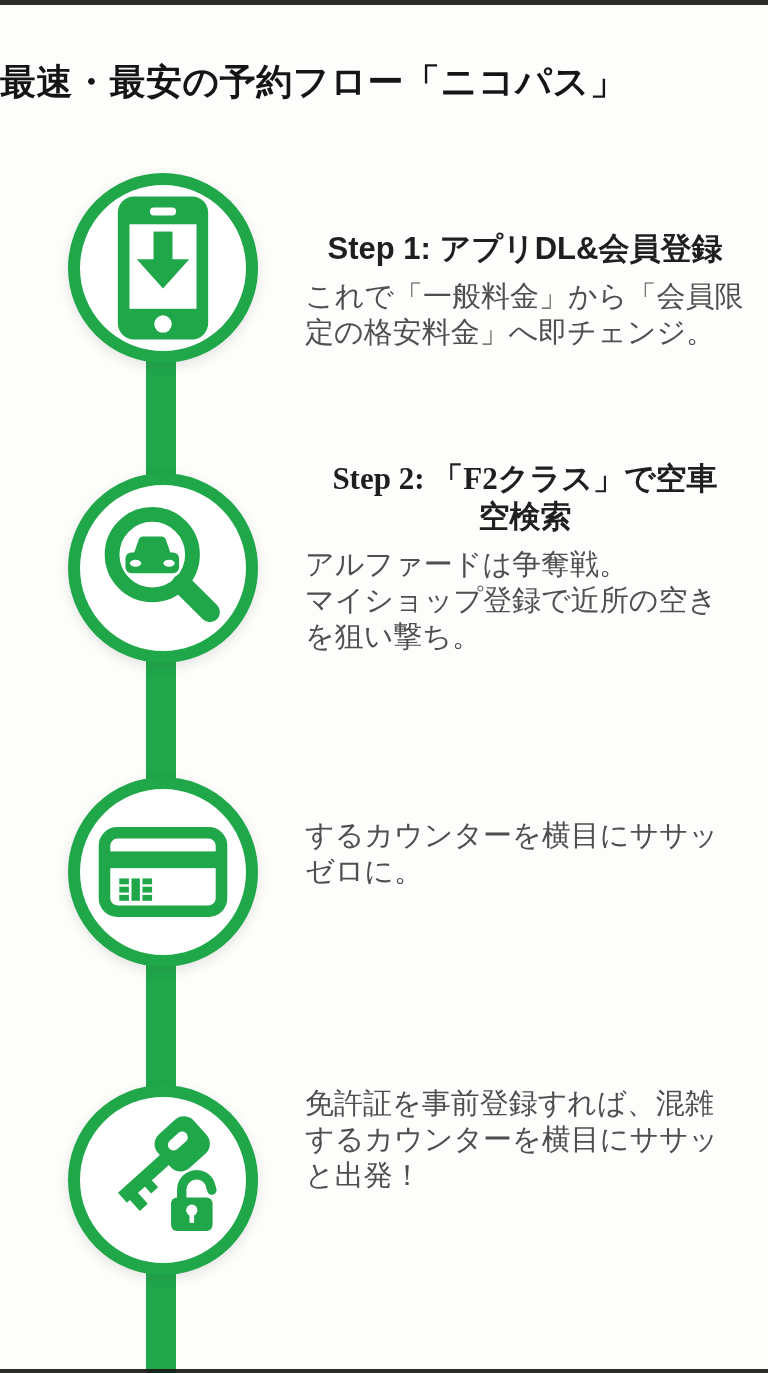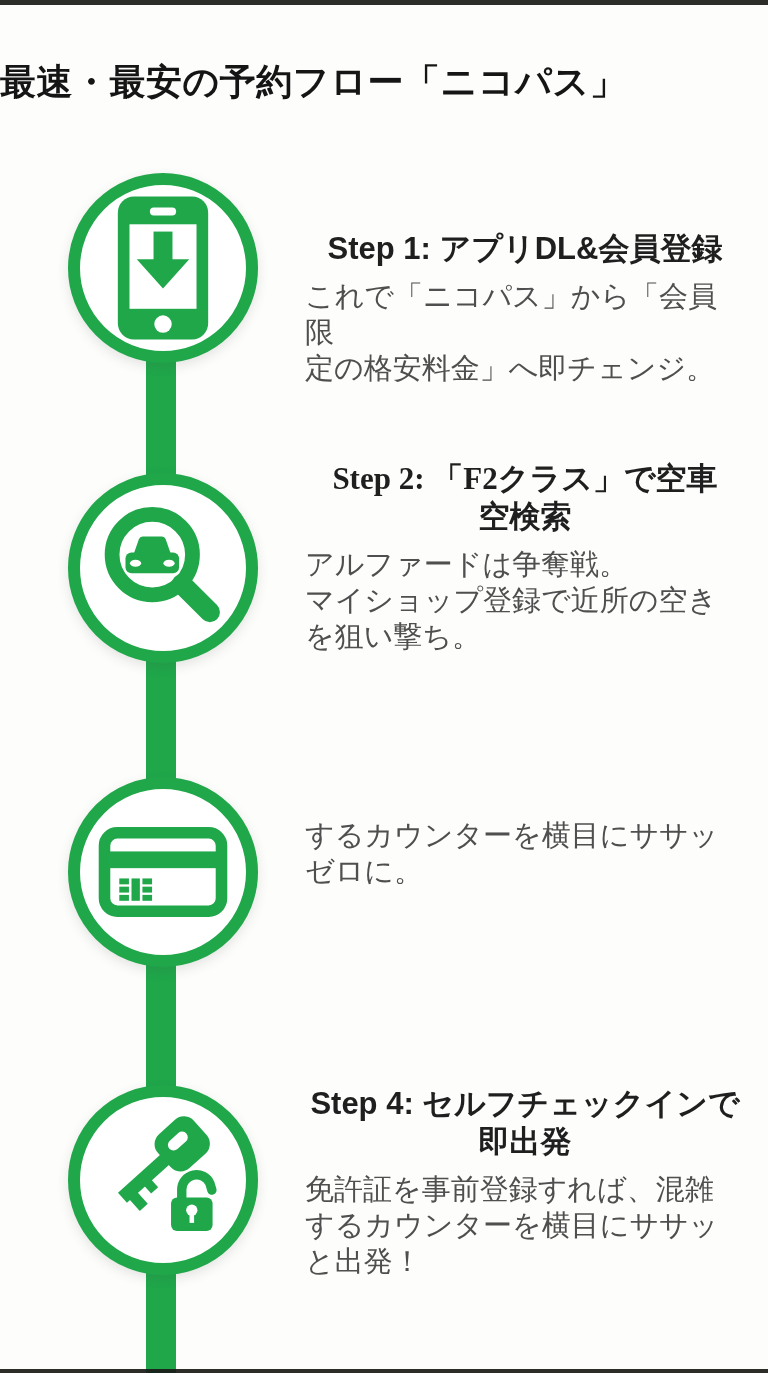--- a/index.html
+++ b/index.html
@@ -77,21 +77,21 @@
       <rect x="12" y="20" width="46" height="58" fill="#ffffff"></rect>
       <rect x="26" y="8.5" width="18" height="5.5" rx="2.75" fill="#ffffff"></rect>
       <circle cx="35" cy="88.5" r="6" fill="#ffffff"></circle>
       <rect x="28.5" y="25" width="13" height="21" fill="#1fa74a"></rect>
       <polygon points="17,44 53,44 35,64" fill="#1fa74a"></polygon>
     </svg>
   </span>
 </div>
 <div class="step-text text-1">
   <h2 class="step-heading">Step 1: アプリDL&amp;会員登録</h2>
-  <p class="step-body">これで「ニコパス」から「会員限
+  <p class="step-body">これで「一般料金」から「会員限
 定の格安料金」へ即チェンジ。</p>
 </div>
 
 <div class="step-circle circle-2">
   <span>
     <svg class="icon-svg" width="134" height="134" viewBox="0 0 100 100">
       <circle cx="42" cy="40" r="30" fill="#ffffff" stroke="#1fa74a" stroke-width="11"></circle>
       <line x1="64" y1="62" x2="85" y2="83" stroke="#1fa74a" stroke-width="15" stroke-linecap="round"></line>
       <path d="M28,40 L32,28.5 a3,3 0 0 1 2.8,-2 h14.4 a3,3 0 0 1 2.8,2 L56,40 Z" fill="#1fa74a"></path>
       <rect x="22" y="38.5" width="40" height="15.5" rx="4.5" fill="#1fa74a"></rect>
@@ -141,18 +141,16 @@
         <rect x="62.5" y="29" width="17" height="8.5" rx="4.25" fill="#ffffff"></rect>
       </g>
       <path d="M64,64 v-7 a11,11 0 0 1 21,-4.5 l1.5,5" fill="none" stroke="#1fa74a" stroke-width="7" stroke-linecap="round"></path>
       <rect x="56" y="63" width="31" height="25" rx="4.5" fill="#1fa74a"></rect>
       <circle cx="71.5" cy="72.5" r="4.2" fill="#ffffff"></circle>
       <rect x="69.8" y="74.5" width="3.4" height="7.5" fill="#ffffff"></rect>
     </svg>
   </span>
 </div>
 <div class="step-text text-4">
-  <h2 class="step-heading">Step 4: セルフチェックインで
-即出発</h2>
   <p class="step-body">免許証を事前登録すれば、混雑
 するカウンターを横目にササッ
 と出発！</p>
 </div>
 
 </body></html>

